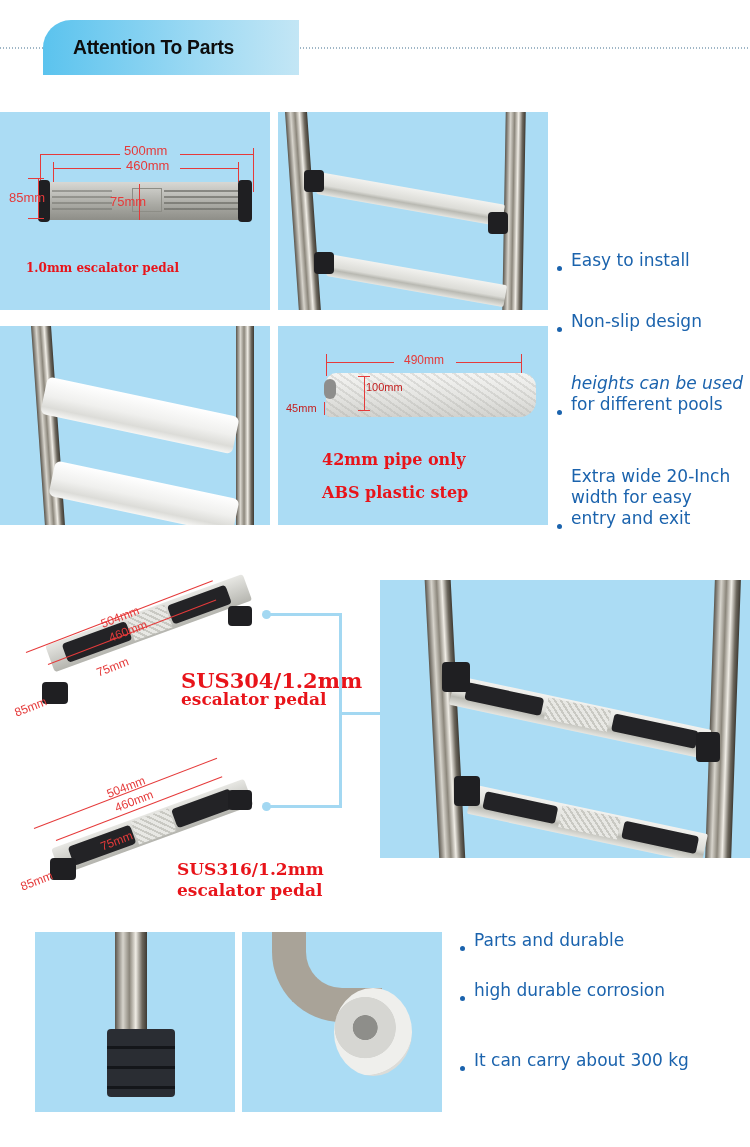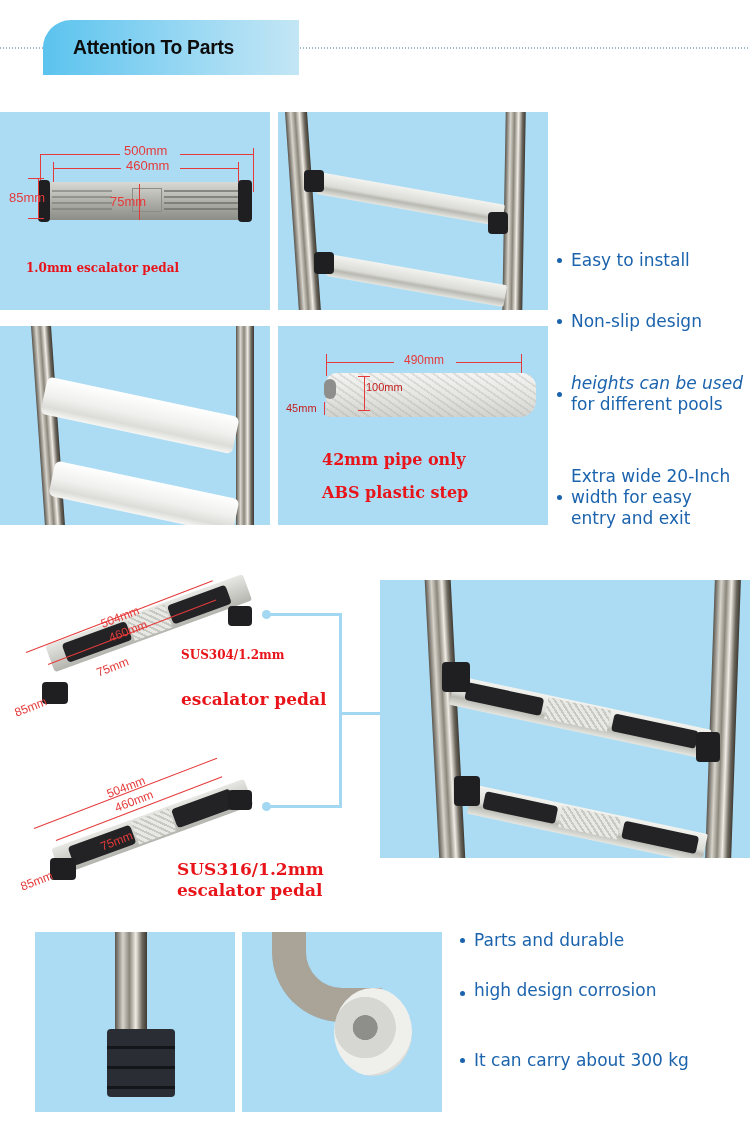--- a/index.html
+++ b/index.html
@@ -18,21 +18,21 @@
 
   .panel { position: absolute; background: #abdcf4; overflow: hidden; }
 
   
   .red-caption { position: absolute; font-family: "DejaVu Serif", serif; font-weight: bold; color: #e8141a; white-space: nowrap; }
   .dim { position: absolute; font-family: "Liberation Sans", sans-serif; color: #e53a3a; white-space: nowrap; }
   .dimline { position: absolute; background: #e53a3a; }
 
   
   .bullet-list { position: absolute; color: #1b63ad; font-family: "DejaVu Sans", sans-serif; font-size: 17px; }
-  .bullet { position: absolute; display: flex; align-items: center; white-space: nowrap; }
+  .bullet { position: absolute; display: flex; align-items: flex-end; white-space: nowrap; }
   .bullet .dot { width: 5px; height: 5px; border-radius: 50%; background: #1b63ad; margin-right: 9px; flex: none; }
   .bullet .txt { line-height: 21px; }
 
   
   .rail { position: absolute; border-radius: 6px;
     background: linear-gradient(90deg, #5a554c 0%, #d7d4cc 25%, #8c877c 45%, #efece5 65%, #6c675d 85%, #3e3a33 100%); }
   .step-metal { position: absolute; transform-origin: left center;
     background: linear-gradient(180deg, #f2f2ef 0%, #dcdcd7 55%, #b9b9b2 70%, #e6e6e1 100%);
     border-radius: 2px; }
   .step-white { position: absolute; transform-origin: left center;
@@ -154,21 +154,21 @@
   </div>
   <div class="bracket" style="left:42px;top:122px;width:26px;height:22px;"></div>
   <div class="bracket" style="left:228px;top:46px;width:24px;height:20px;"></div>
   <div class="dimline" style="left:26px;top:92px;width:200px;height:1px;transform:rotate(-21deg);transform-origin:left center;"></div>
   <div class="dimline" style="left:48px;top:104px;width:180px;height:1px;transform:rotate(-21deg);transform-origin:left center;"></div>
   <div class="dim" style="left:100px;top:50px;font-size:12px;transform:rotate(-21deg);">504mm</div>
   <div class="dim" style="left:108px;top:64px;font-size:12px;transform:rotate(-21deg);">460mm</div>
   <div class="dim" style="left:96px;top:100px;font-size:12px;transform:rotate(-21deg);">75mm</div>
   <div class="dim" style="left:14px;top:140px;font-size:12px;transform:rotate(-21deg);">85mm</div>
 </div>
-<div class="red-caption" style="left:181px;top:648px;font-size:12px;">SUS304/1.2mm</div>
+<div class="red-caption" style="left:181px;top:668px;font-size:21px;">SUS304/1.2mm</div>
 <div class="red-caption" style="left:181px;top:689px;font-size:17px;">escalator pedal</div>
 
 <div style="position:absolute;left:0;top:750px;width:340px;height:160px;">
   <div style="position:absolute;left:56px;top:98px;width:205px;height:28px;transform:rotate(-20deg);transform-origin:left center;background:linear-gradient(180deg,#e7e7e3,#b5b5af);border-radius:3px;">
     <div class="pad" style="left:16px;top:4px;width:66px;height:20px;"></div>
     <div class="grate" style="left:84px;top:2px;width:40px;height:24px;"></div>
     <div class="pad" style="left:126px;top:4px;width:62px;height:20px;"></div>
   </div>
   <div class="bracket" style="left:50px;top:108px;width:26px;height:22px;"></div>
   <div class="bracket" style="left:228px;top:40px;width:24px;height:20px;"></div>
@@ -217,20 +217,20 @@
 </div>
 
 <div class="bullet-list">
   <div class="bullet" style="left:460px;top:930px;">
     <span class="dot"></span>
     <span class="txt">Parts and durable</span>
   </div>
   <div class="bullet" style="left:460px;top:980px;">
     <span class="dot" style="margin-top:6px;"></span>
     <span class="txt">
-      <span style="display:block;">high design corrosion</span>
+      <span style="display:block;">high durable corrosion</span>
     </span>
   </div>
   <div class="bullet" style="left:460px;top:1050px;">
     <span class="dot"></span>
     <span class="txt">It can carry about 300 kg</span>
   </div>
 </div>
 
 </body></html>

